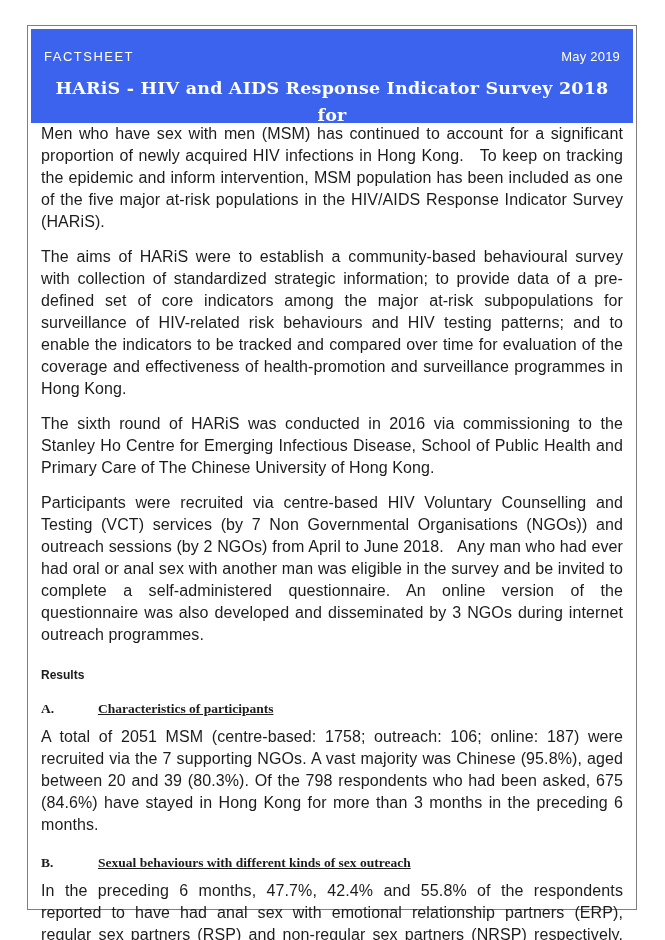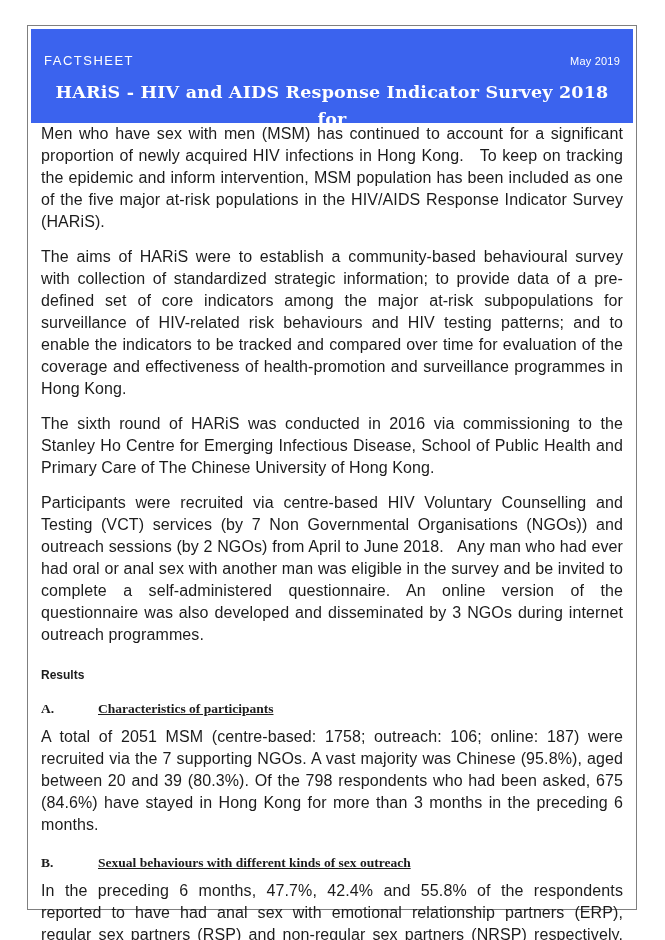--- a/index.html
+++ b/index.html
@@ -20,35 +20,36 @@
     left: 27px; top: 25px;
     width: 610px; height: 885px;
     border: 1px solid var(--border-gray);
     background: #ffffff;
   }
   .banner {
     margin: 3px 3px 0 3px;
     height: 94px;
     background: var(--banner-blue);
     color: var(--banner-text);
-    padding: 24px 13px 0 13px;
+    padding: 8px 13px 0 13px;
   }
   .banner-top {
     display: flex;
     justify-content: space-between;
     align-items: baseline;
   }
   .kicker {
     font-size: 13px;
     letter-spacing: 1.5px;
     font-weight: normal;
   }
   .banner-date {
-    font-size: 11px;
+    font-size: 13px;
     letter-spacing: 0.2px;
+    margin-top: 12px;
   }
   .banner-title {
     margin-top: 11px;
     font-family: "DejaVu Serif", "Liberation Serif", serif;
     font-weight: bold;
     font-size: 17.5px;
     line-height: 27px;
     letter-spacing: 0.2px;
     white-space: pre-line;
     text-align: center;

